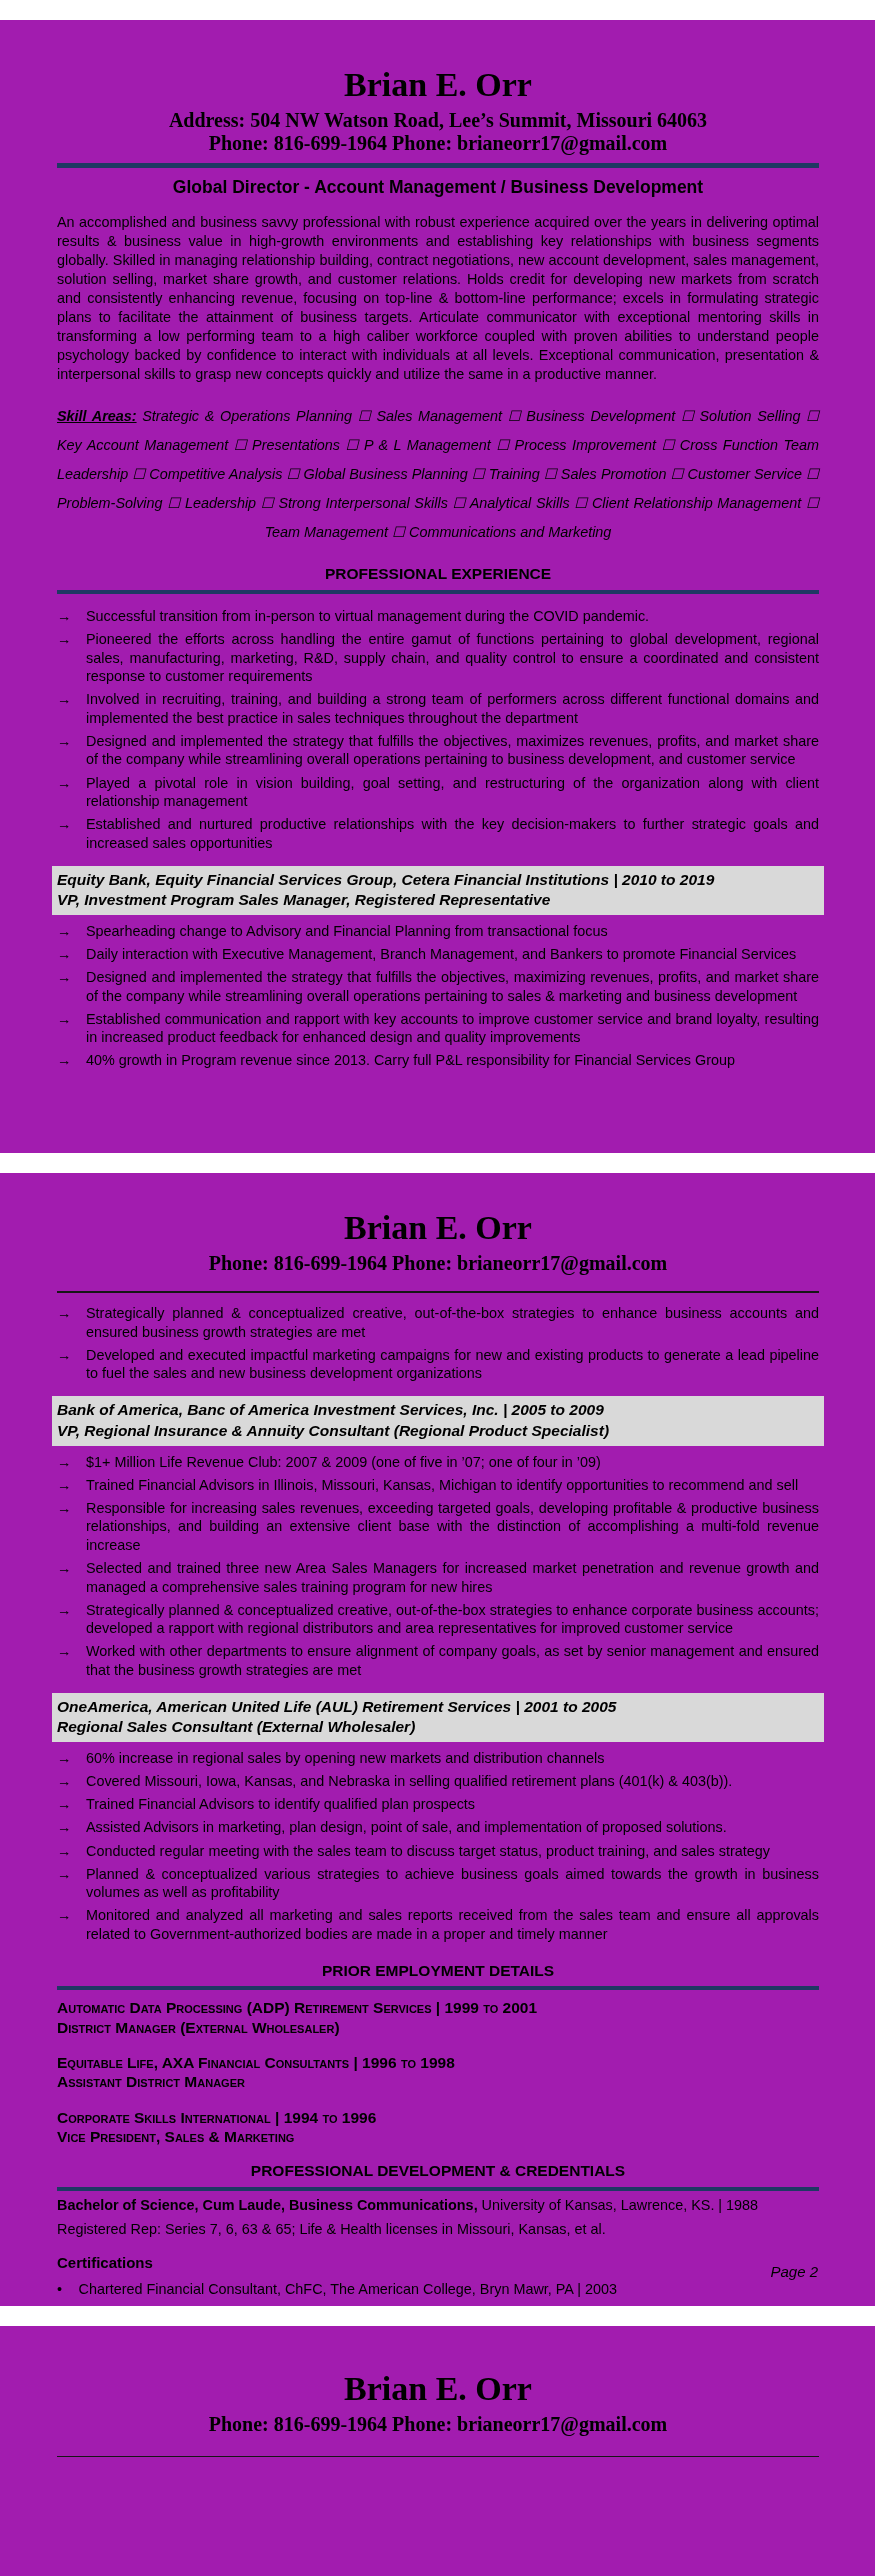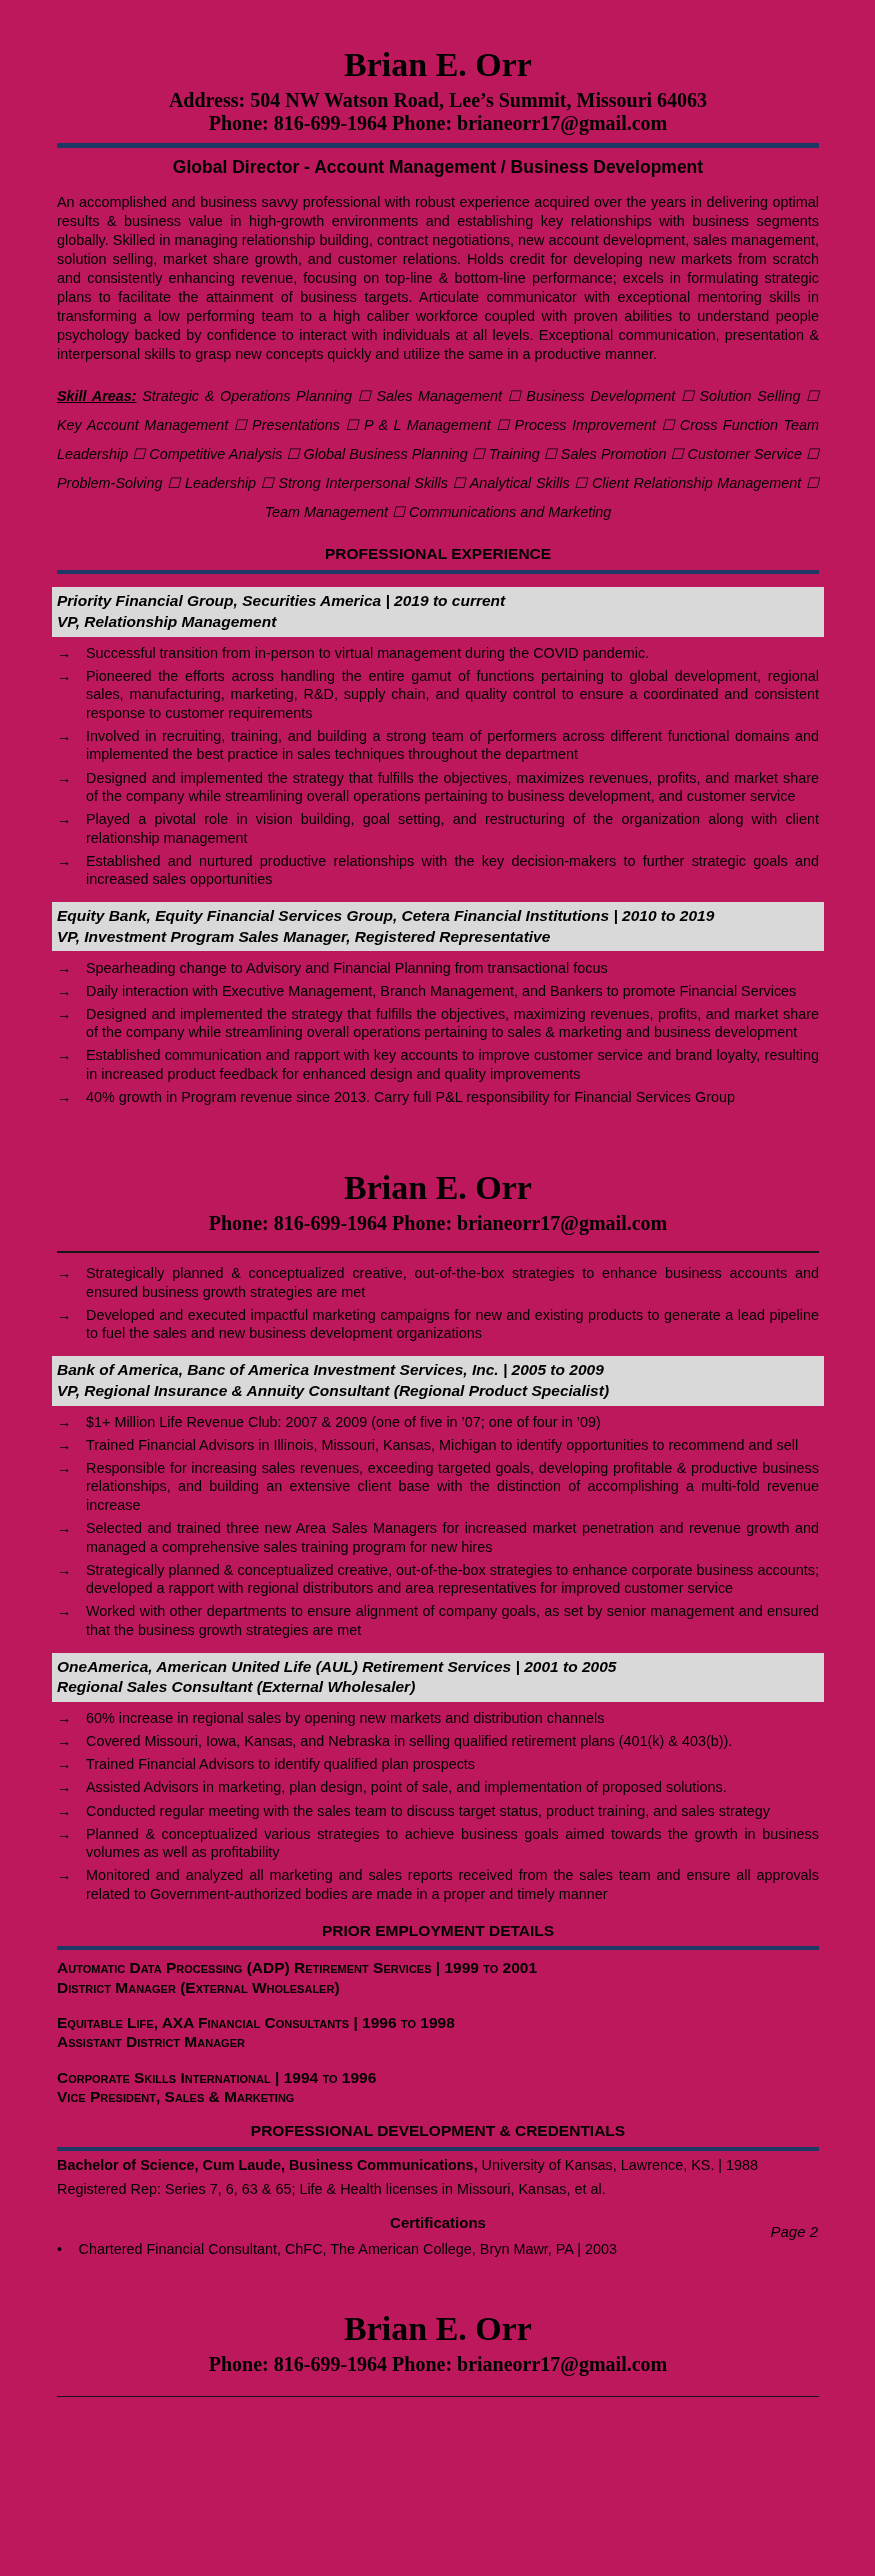--- a/index.html
+++ b/index.html
@@ -1,17 +1,17 @@
 <!DOCTYPE html>
 <html style="font-size:8.2px"><head>
 <meta charset="utf-8">
 <style>
   html,body{margin:0;padding:0;background:#ffffff;}
   body{width:876px;font-family:"Liberation Sans",sans-serif;color:#000;}
-  .page{position:relative;height:1133px;box-sizing:border-box;padding:0 57px;overflow:hidden;background:#be185d;}
+  .page{position:relative;height:1133px;box-sizing:border-box;padding:0 57px;overflow:hidden;background:#a21caf;margin-top:20px;}
 
   
   .name{font-family:"Liberation Serif",serif;font-weight:bold;font-size:34px;line-height:1.08;text-align:center;margin:0;}
   .pt1{padding-top:47px;} .pt2{padding-top:37px;} .pt3{padding-top:45px;}
   .contact{font-family:"Liberation Serif",serif;font-weight:bold;font-size:20px;line-height:23px;text-align:center;margin-top:5.2px;}
   .rule-navy{height:4.6px;background:#1F3864;margin-top:8.2px;}
   .rule-navy.sect{height:3.6px;margin-top:6.2px;}
   .rule-black{height:1.5px;background:#161616;margin-top:16.5px;}
 
   .doc-title{font-size:17.5px;font-weight:bold;text-align:center;margin-top:9.3px;}
@@ -31,21 +31,21 @@
 
   .page-marker{position:absolute;right:58px;top:1142px;font-style:italic;font-size:15px;}
   #page2 .page-marker{top:1090px;}
 
   .prior-jobs{margin-top:8.2px;}
   .prior-job{margin-bottom:15.5px;}
   .prior-company,.prior-role{font-weight:bold;font-variant:small-caps;font-size:15.5px;line-height:19.6px;}
 
   .degree-line,.reg-line{font-size:14.4px;line-height:19px;margin-top:5.2px;}
   .degree-bold{font-weight:bold;}
-  .cert-label{font-weight:bold;font-size:15px;margin-top:15.5px;text-align:center;}
+  .cert-label{font-weight:bold;font-size:15px;margin-top:15.5px;}
   .cert-list{list-style:none;margin:8.2px 0 0;padding:0;}
   .cert-list li{padding-left:21.6px;text-indent:-21.6px;font-size:14.4px;line-height:18.5px;margin-bottom:6.2px;}
   .dot{display:inline-block;width:21.6px;text-indent:0;}
 </style>
 </head>
 <body>
 
 <div>
 
   <section class="page" id="page1">
@@ -59,24 +59,20 @@
     <p class="summary">An accomplished and business savvy professional with robust experience acquired over the years in delivering optimal results &amp; business value in high-growth environments and establishing key relationships with business segments globally. Skilled in managing relationship building, contract negotiations, new account development, sales management, solution selling, market share growth, and customer relations. Holds credit for developing new markets from scratch and consistently enhancing revenue, focusing on top-line &amp; bottom-line performance; excels in formulating strategic plans to facilitate the attainment of business targets. Articulate communicator with exceptional mentoring skills in transforming a low performing team to a high caliber workforce coupled with proven abilities to understand people psychology backed by confidence to interact with individuals at all levels. Exceptional communication, presentation &amp; interpersonal skills to grasp new concepts quickly and utilize the same in a productive  manner.</p>
 
     <p class="skills"><span class="skills-label">Skill Areas:</span> <span>Strategic &amp; Operations Planning ☐ Sales Management ☐ Business Development ☐ Solution Selling ☐ Key Account Management ☐ Presentations ☐ P &amp; L Management ☐ Process Improvement ☐ Cross Function Team Leadership ☐ Competitive Analysis ☐ Global Business Planning ☐ Training ☐ Sales Promotion ☐ Customer Service ☐ Problem-Solving ☐ Leadership ☐ Strong Interpersonal Skills ☐ Analytical Skills ☐ Client Relationship Management ☐ Team Management ☐ Communications and Marketing</span></p>
 
     <h2 class="sect-head">PROFESSIONAL EXPERIENCE</h2>
     <div class="rule-navy sect"></div>
 
     <div>
 
     <article class="job">
-          <header class="job-head">
-            <div>Priority Financial Group, Securities America | 2019 to current</div>
-            <div>VP, Relationship Management</div>
-          </header>
           <ul class="bullets">
 
           <li><span class="arrow">→</span><span>Successful transition from in-person to virtual management during the COVID pandemic.</span></li>
             <li><span class="arrow">→</span><span>Pioneered the efforts across handling the entire gamut of functions pertaining to global development, regional sales, manufacturing, marketing, R&amp;D, supply chain, and quality control to ensure a coordinated and consistent response to customer requirements</span></li>
             <li><span class="arrow">→</span><span>Involved in recruiting, training, and building a strong team of performers across different functional domains and implemented the best practice in sales techniques throughout the department</span></li>
             <li><span class="arrow">→</span><span>Designed and implemented the strategy that fulfills the objectives, maximizes revenues, profits, and market share of the company while streamlining overall operations pertaining to business development, and customer service</span></li>
             <li><span class="arrow">→</span><span>Played a pivotal role in vision building, goal setting, and restructuring of the organization along with client relationship management</span></li>
             <li><span class="arrow">→</span><span>Established and nurtured productive relationships with the key decision-makers to further strategic goals and increased sales opportunities</span></li>
           </ul>
         </article>

